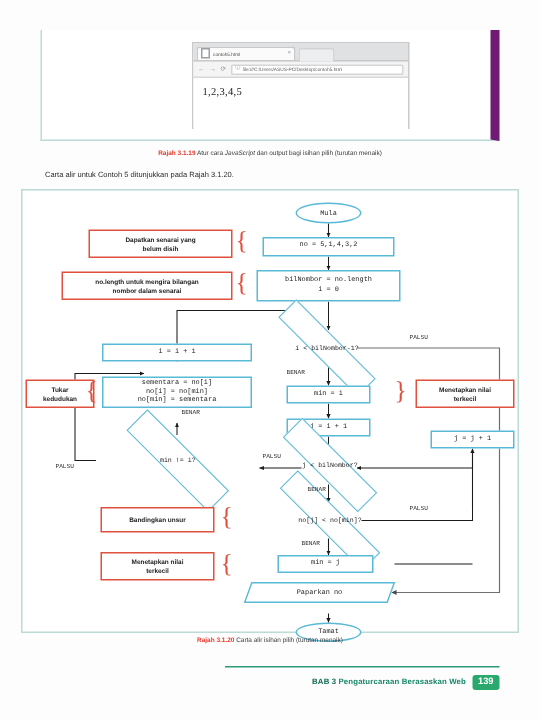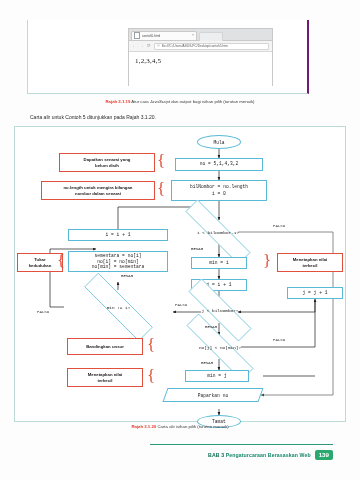--- a/index.html
+++ b/index.html
@@ -9,23 +9,23 @@
     font-family:"Liberation Sans",sans-serif;
     overflow:hidden;
     position:relative;
   }
   .page{
     position:absolute;inset:0;
     background:#fdfdfd;
   }
   
   .browser-figure{
-    position:absolute;left:27px;top:20px;width:282px;height:74px;
+    position:absolute;left:27px;top:20px;width:306px;height:74px;
     border-left:1px solid #bcdad6;
-    border-right:2px solid #701a75;
+    border-right:6px solid #701a75;
     border-bottom:1px solid #bcdad6;
     background:#ffffff;
     box-sizing:border-box;
   }
   .browser-win{
     position:absolute;left:100px;top:8px;width:145px;height:58px;
     background:#ffffff;border:1px solid #c9c9c9;
     box-sizing:border-box;
   }
   .bw-tabbar{

